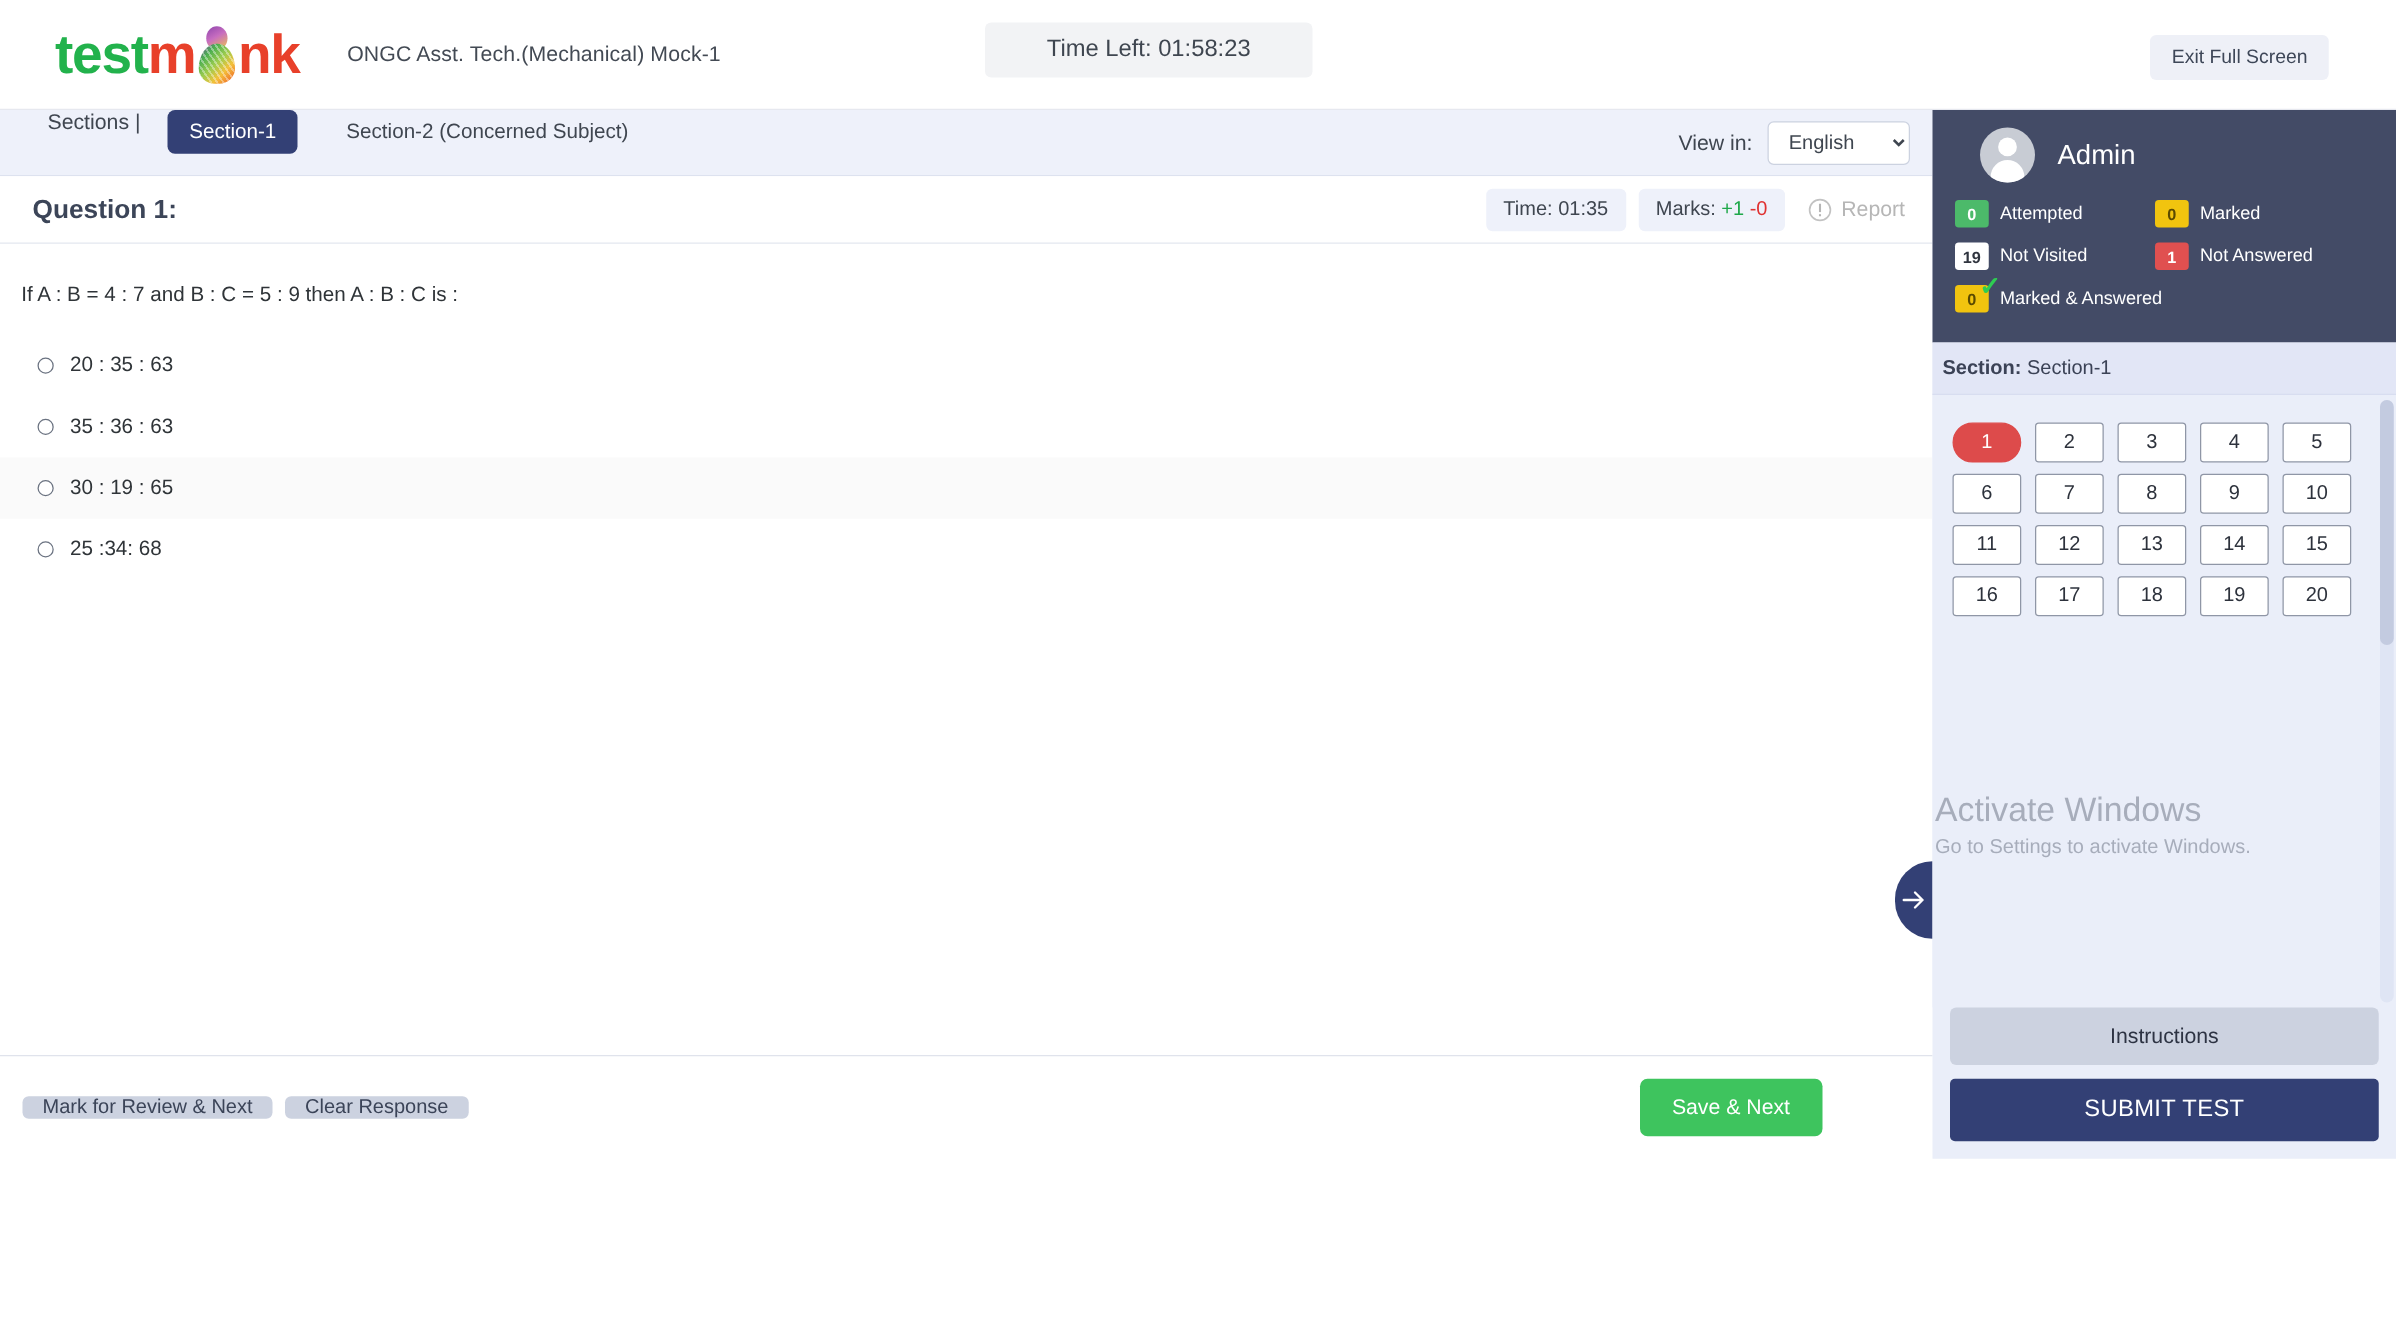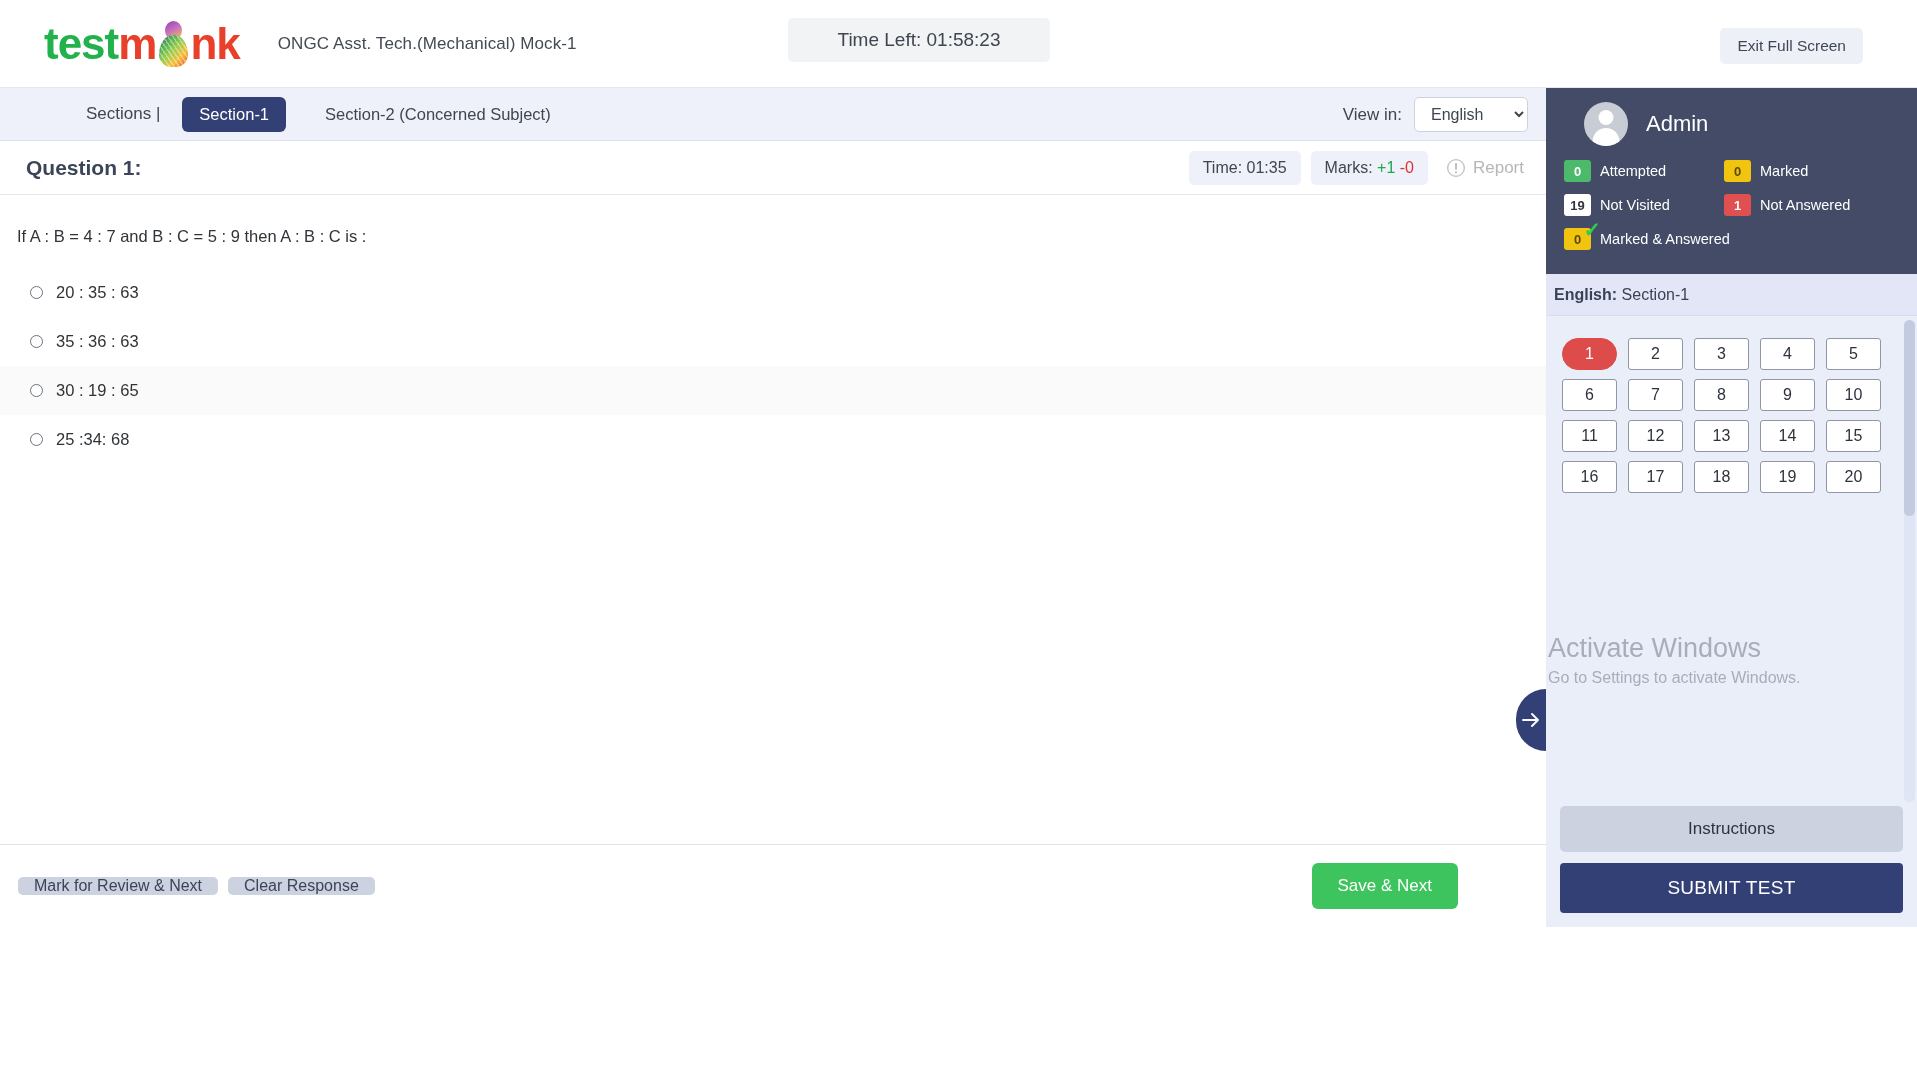--- a/index.html
+++ b/index.html
@@ -63,24 +63,23 @@
 
   
   .body-row { flex: 1 1 auto; display: flex; min-height: 0; }
 
   
   .left { position: relative; width: 1546px; flex: 0 0 1546px; display: flex; flex-direction: column; background:#fff; }
 
   .sections-bar {
     height: 53px; flex: 0 0 53px;
     background: #eef1fa;
-    display: flex; align-items: center;
+    display: flex; align-items: flex-start;
     border-bottom: 1px solid #dde2ef;
     position: relative;
-    padding-left: 48px;
   }
   .sections-label { margin-left: 38px; font-size: 17px; color: #3f4650; }
   .section-tab {
     margin-left: 22px; padding: 8px 17px; border-radius: 6px;
     font-size: 16.5px; color: #3f4650; cursor: pointer;
     font-family: inherit; border: none; background: transparent;
   }
   .section-tab.active { background: #334075; color: #ffffff; }
   .view-in {
     position: absolute; right: 18px; top: 0; height: 53px;
@@ -372,21 +371,21 @@
                 <span>0</span>
                 <span class="tick">✓</span>
               </span>
               <span class="legend-label">Marked &amp; Answered</span>
             </div>
           </div>
         </div>
       </div>
 
       <div class="section-line">
-        <b>English:</b>
+        <b>Section:</b>
         <span>Section-1</span>
       </div>
 
       <div class="palette-wrap">
         <div class="palette">
           <button class="qbtn current">1</button>
           <button class="qbtn">2</button>
           <button class="qbtn">3</button>
           <button class="qbtn">4</button>
           <button class="qbtn">5</button>

